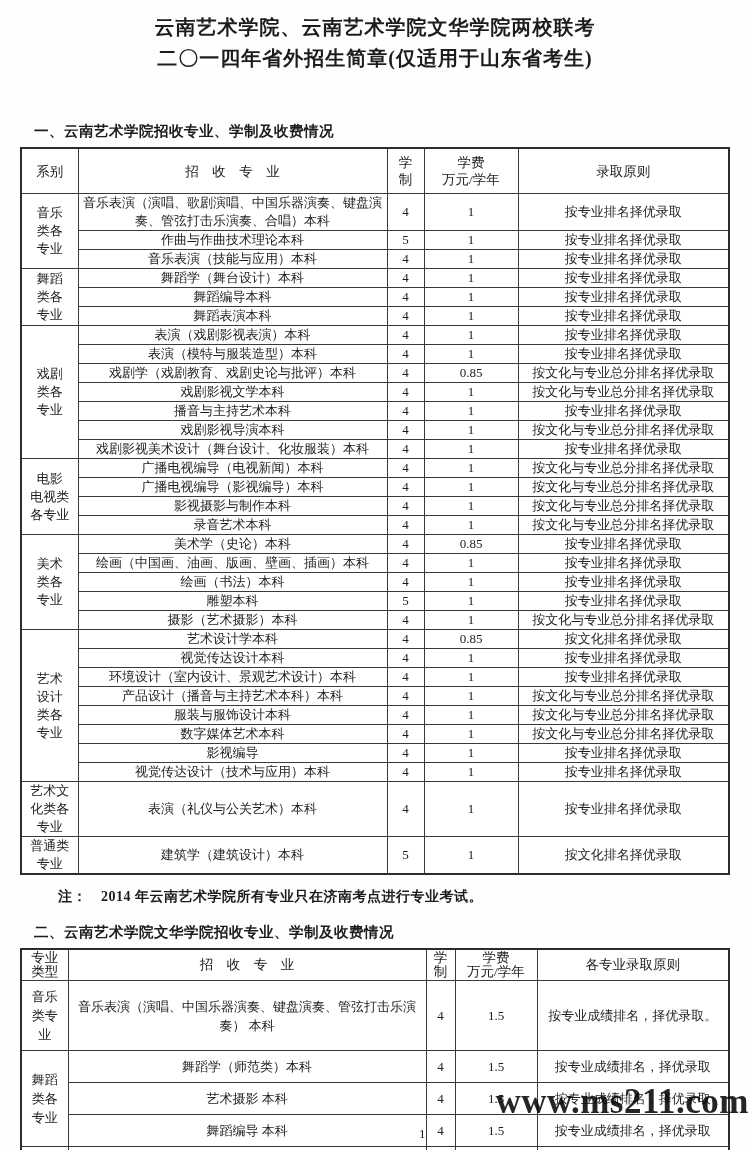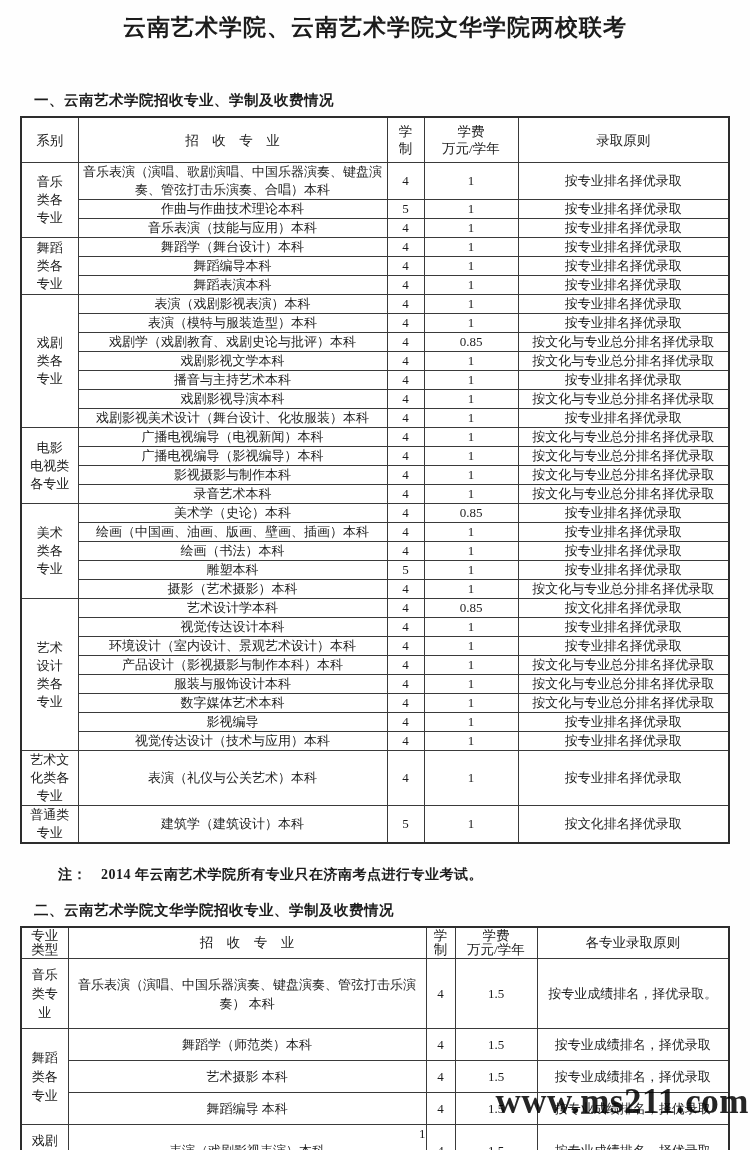--- a/index.html
+++ b/index.html
@@ -1,51 +1,52 @@
 <!DOCTYPE html>
 <html><head>
 <meta charset="utf-8">
 <style>
   * { margin:0; padding:0; box-sizing:border-box; }
   html,body { width:750px; height:1150px; }
   body {
     position:relative; overflow:hidden; background:#fefefe; color:#1c1c1c;
     font-family:"Liberation Serif","DejaVu Serif",serif;
   }
-  .page-title { text-align:center; font-weight:bold; font-size:23px; line-height:31px; letter-spacing:1px; padding-top:12px; }
+  .page-title { text-align:center; font-weight:bold; font-size:20px; line-height:31px; letter-spacing:1px; padding-top:12px; }
   .sec-heading { font-weight:bold; font-size:14.5px; margin:0 0 6px 34px; letter-spacing:0.5px; }
   .sec1-heading { margin-top:48px; }
   .sec2-heading { margin-top:17px;font-family:Liberation Serif, serif; }
   .doc-table { border-collapse:collapse; table-layout:fixed; width:710px; margin-left:20px; background:#fff; }
   .doc-table th, .doc-table td {
     border:1px solid #3a3a3a; text-align:center; vertical-align:middle;
     white-space:pre-line; font-weight:normal; overflow:hidden;
   }
   .doc-table thead th { font-size:13.5px; }
   .t1 { border:2px solid #2d2d2d; }
   .t2 { border:2px solid #2d2d2d; }
   .t1 td { font-size:13px; line-height:18px; padding:0 2px; }
   .t1 thead th { line-height:17px; padding:5px 2px; }
   .t2 td { font-size:13px; line-height:19px; padding:6px 2px; }
   .t2 thead th { line-height:14px; padding:1px 0; }
   .t1 .c0 { width:57px;margin-left:20px; }  .t1 .c1 { width:309px; } .t1 .c2 { width:37px; } .t1 .c3 { width:94px; }
   .t2 .c0 { width:47px; }  .t2 .c1 { width:358px; } .t2 .c2 { width:29px; } .t2 .c3 { width:82px; }
-  .note-line { margin:22px 0 0 58px; font-size:14px; font-weight:bold; letter-spacing:0.5px; }
+  .note-line { margin:13px 0 0 58px; font-size:14px; font-weight:bold; letter-spacing:0.5px; }
   .note-line .note-label { margin-right:14px; }
   .page-number { position:absolute; left:419px; top:1126px; font-size:13px; }
   .watermark { position:absolute; top:1087px; right:1px; text-align:right; opacity:0.85; pointer-events:none; }
   .wm-line1 { font-size:23px; line-height:27px; font-weight:bold; color:#f25a43; letter-spacing:1px; }
   .wm-line2 { font-size:35px; line-height:30px; font-weight:800; color:#000000; letter-spacing:0.5px;
               font-family:Liberation Serif, serif; }
 </style>
 </head>
 <body>
 
 <div class="page-title">
   <div>云南艺术学院、云南艺术学院文华学院两校联考</div>
+  <div>二〇一四年省外招生简章(仅适用于山东省考生)</div>
 </div>
 
 <div class="sec-heading sec1-heading">一、云南艺术学院招收专业、学制及收费情况</div>
 
 <table class="doc-table t1">
     <thead>
       <tr>
         <th class="c0">系别</th>
         <th class="c1">招　收　专　业</th>
         <th class="c2">学
@@ -219,21 +220,21 @@
         <td class="c3">1</td>
         <td class="c4">按专业排名择优录取</td>
       </tr>
       <tr>
         <td class="c1">环境设计（室内设计、景观艺术设计）本科</td>
         <td class="c2">4</td>
         <td class="c3">1</td>
         <td class="c4">按专业排名择优录取</td>
       </tr>
       <tr>
-        <td class="c1">产品设计（影视摄影与制作本科）本科</td>
+        <td class="c1">产品设计（播音与主持艺术本科）本科</td>
         <td class="c2">4</td>
         <td class="c3">1</td>
         <td class="c4">按文化与专业总分排名择优录取</td>
       </tr>
       <tr>
         <td class="c1">服装与服饰设计本科</td>
         <td class="c2">4</td>
         <td class="c3">1</td>
         <td class="c4">按文化与专业总分排名择优录取</td>
       </tr>

